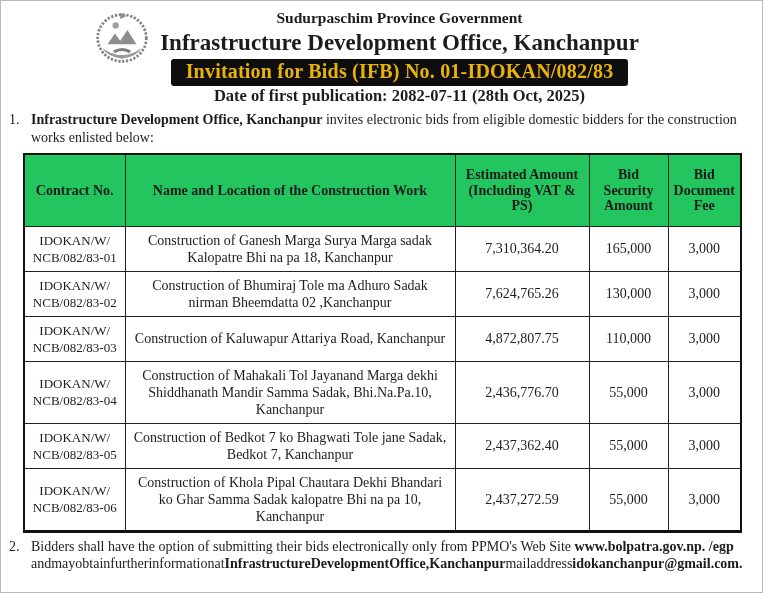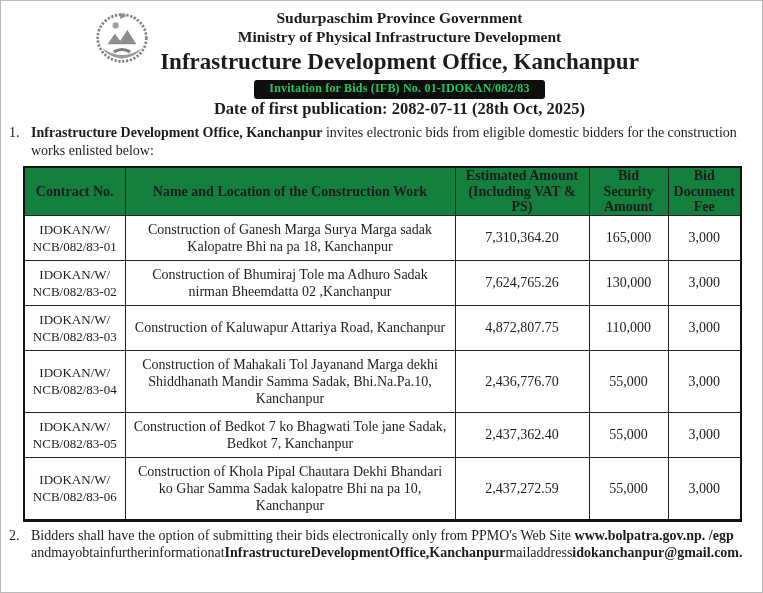--- a/index.html
+++ b/index.html
@@ -12,63 +12,62 @@
     color:#1c1c1c;
     overflow:hidden;
     position:relative;
   }
   .header { text-align:center; padding-top:7px;padding-left:36px; }
   .gov-line { font-weight:bold; font-size:15.5px; line-height:19px; }
   .office-line { font-weight:bold; font-size:23px; line-height:27px; margin-top:2px; }
   .banner-wrap { margin-top:3px; }
   .banner {
     display:inline-block;
-    background:#0e0e0e; color:#22c55e;
-    font-weight:bold; font-size:12px;
+    background:#0e0e0e; color:#eab308;
+    font-weight:bold; font-size:20px;
     padding:1px 15px 3px 15px;
     border-radius:3px;
     letter-spacing:0.2px;
   }
   .date-line { font-weight:bold; font-size:16.5px; }
   .emblem { position:absolute; left:94px; top:8px; width:54px; height:58px; opacity:0.85; }
 
   .item { display:flex; margin:5px 8px 0 8px; font-size:14px; line-height:17.5px; }
   .item-no { width:22px; flex:none; }
   .item-body { flex:1; }
   .b { font-weight:bold; }
 
   .table-wrap { margin:7px auto 0 auto; width:717px; }
   table { border-collapse:collapse; width:100%; table-layout:fixed; }
   th,td { border:1.5px solid #222222; text-align:center; overflow:hidden; }
   table { border:2.5px solid #111111; border-bottom-width:3.5px; }
   th {
-    background:#15803d;
+    background:#22c55e;
     font-size:14px; font-weight:bold; line-height:15.5px;
-    padding:0 4px; height:42px; vertical-align:middle;
+    padding:12px 4px; height:42px; vertical-align:middle;
   }
   td { font-size:14px; line-height:17px; padding:5px 6px; vertical-align:middle; }
   td.contract { font-size:13px; }
 
   .footer-line2 { white-space:nowrap; font-size:14px; }
 </style>
 </head>
 <body>
 
 <svg class="emblem" viewBox="0 0 60 62" aria-hidden="true">
   <ellipse cx="30" cy="31" rx="27" ry="26" fill="none" stroke="#6a6a6a" stroke-width="3" stroke-dasharray="2.5 1.8"></ellipse>
   <path d="M8 42 Q30 58 52 42 Q46 52 30 54 Q14 52 8 42 Z" fill="#8a8a8a"></path>
   <path d="M14 38 L22 26 L28 34 L36 22 L46 38 Z" fill="#7a7a7a"></path>
   <circle cx="23" cy="17" r="3.5" fill="#8f8f8f"></circle>
   <path d="M20 45 Q30 39 40 45 L38 48 Q30 43 22 48 Z" fill="#666666"></path>
   <path d="M28 3 L35 6.5 L28 10 Z" fill="#777777"></path>
 </svg>
 
 <div class="header">
   <div class="gov-line">Sudurpaschim Province Government</div>
-  <div class="gov-line">Ministry of Physical Infrastructure Development</div>
   <div class="office-line">Infrastructure Development Office, Kanchanpur</div>
   <div class="banner-wrap">
     <span class="banner">Invitation for Bids (IFB) No. 01-IDOKAN/082/83</span>
   </div>
   <div class="date-line">Date of first publication: 2082-07-11 (28th Oct, 2025)</div>
 </div>
 
 <div class="item">
   <span class="item-no">1.</span>
   <span class="item-body"><span class="b">Infrastructure Development Office, Kanchanpur</span><span> invites electronic bids from eligible domestic bidders for the construction works enlisted below:</span></span>

